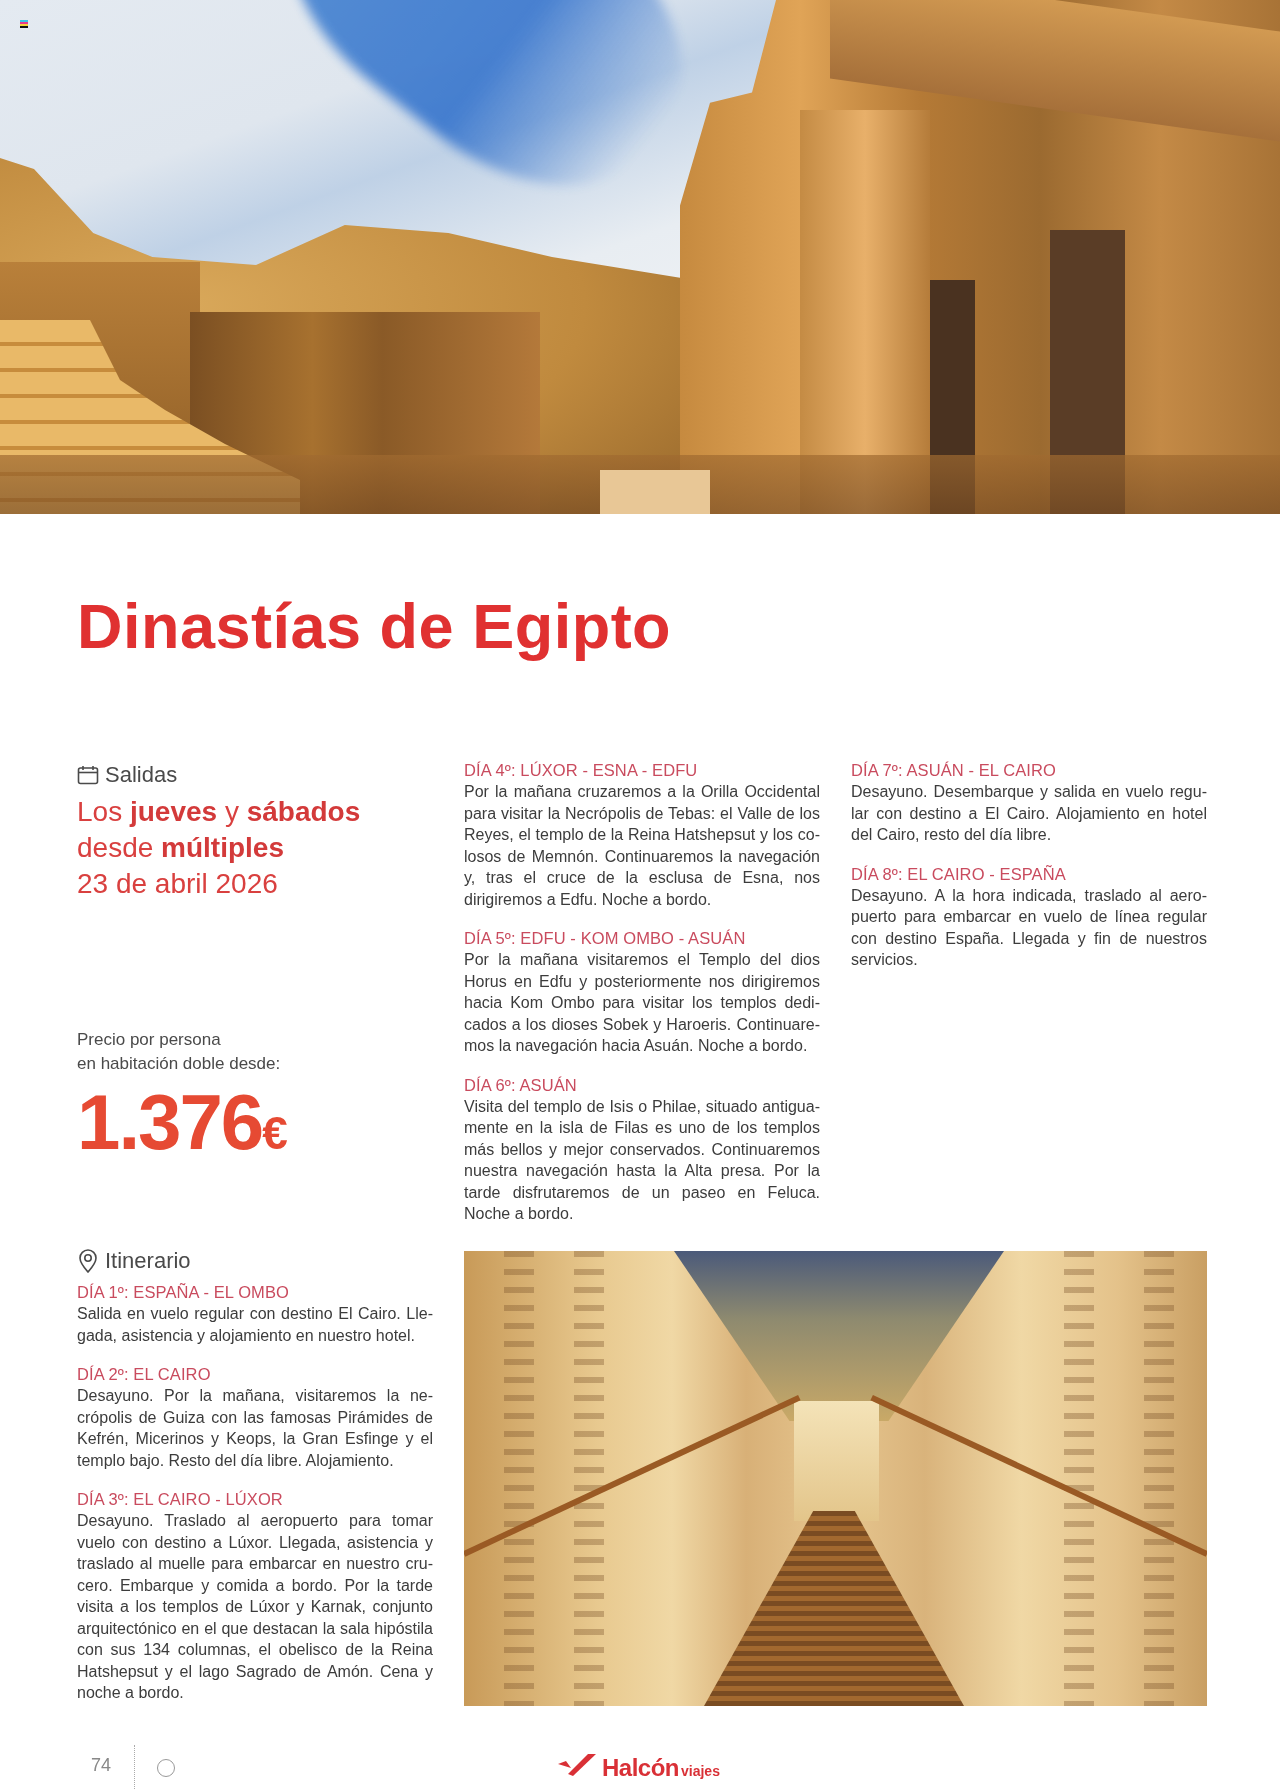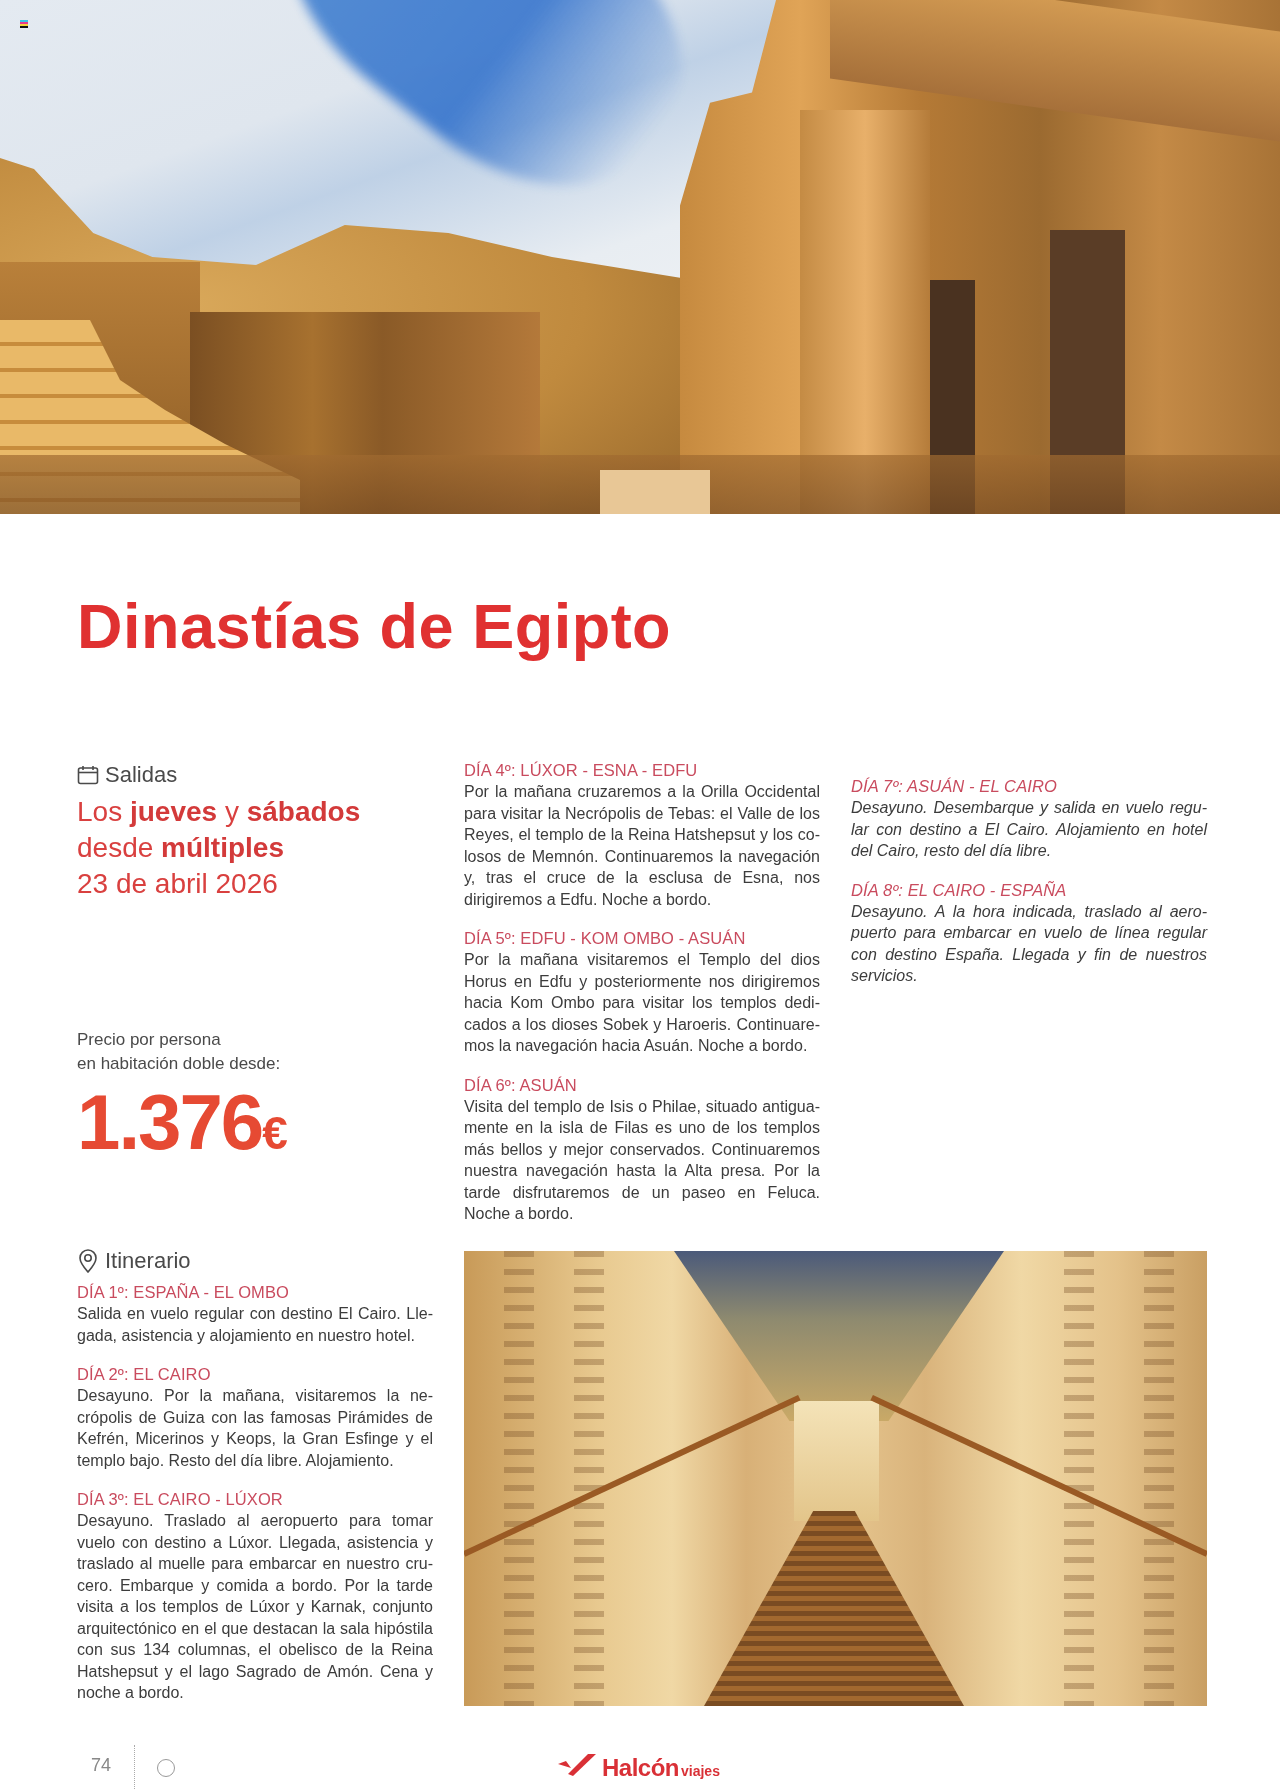--- a/index.html
+++ b/index.html
@@ -48,21 +48,21 @@
   .price-value .cur { font-size: 46px; letter-spacing: 0; }
 
   .itin { position: absolute; left: 77px; top: 1248px; width: 356px; }
   .itin .section-head { margin-bottom: 8px; }
 
   .day { margin-bottom: 14px; }
   .day-title { font-size: 16.5px; color: #c94b5e; line-height: 21px; letter-spacing: 0.1px; }
   .day-body { font-size: 16px; line-height: 21.5px; color: #3c3c3c; text-align: justify; hyphens: manual; }
 
   .col-mid { position: absolute; left: 464px; top: 760px; width: 356px; }
-  .col-right { position: absolute; left: 851px; top: 776px; width: 356px; font-style: italic; }
+  .col-right { position: absolute; left: 851px; top: 760px; width: 356px; }
 
   
   .tomb { position: absolute; left: 464px; top: 1251px; width: 743px; height: 455px; overflow: hidden;
     background: linear-gradient(90deg,#c89a58 0%,#e8c98f 18%,#f0d8a5 28%,#d8b077 38%,#e7c790 50%,#d9b37b 62%,#f0d8a5 75%,#e4c28a 88%,#c99f63 100%); }
   .tomb .ceiling { position: absolute; left: 210px; top: 0; width: 330px; height: 170px;
     background: linear-gradient(180deg,#4b5a7a 0%,#8e8a6f 40%,#c9a967 100%);
     clip-path: polygon(0 0,100% 0,65% 100%,35% 100%); }
   .tomb .corridor { position: absolute; left: 330px; top: 150px; width: 85px; height: 120px; background: linear-gradient(180deg,#f4e3b8,#e3c58a); }
   .tomb .stairs { position: absolute; left: 240px; top: 260px; width: 260px; height: 195px;
     background: repeating-linear-gradient(180deg,#7a4c22 0 5px,#a2692f 5px 10px);

